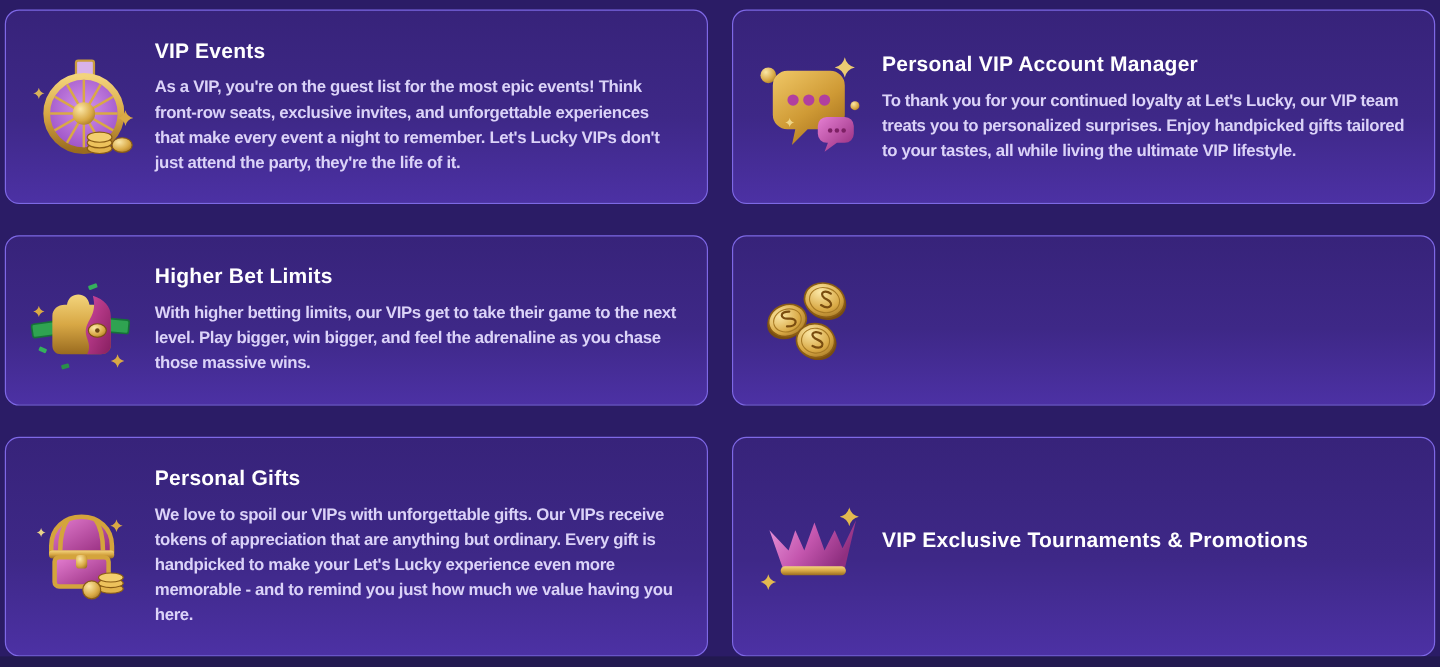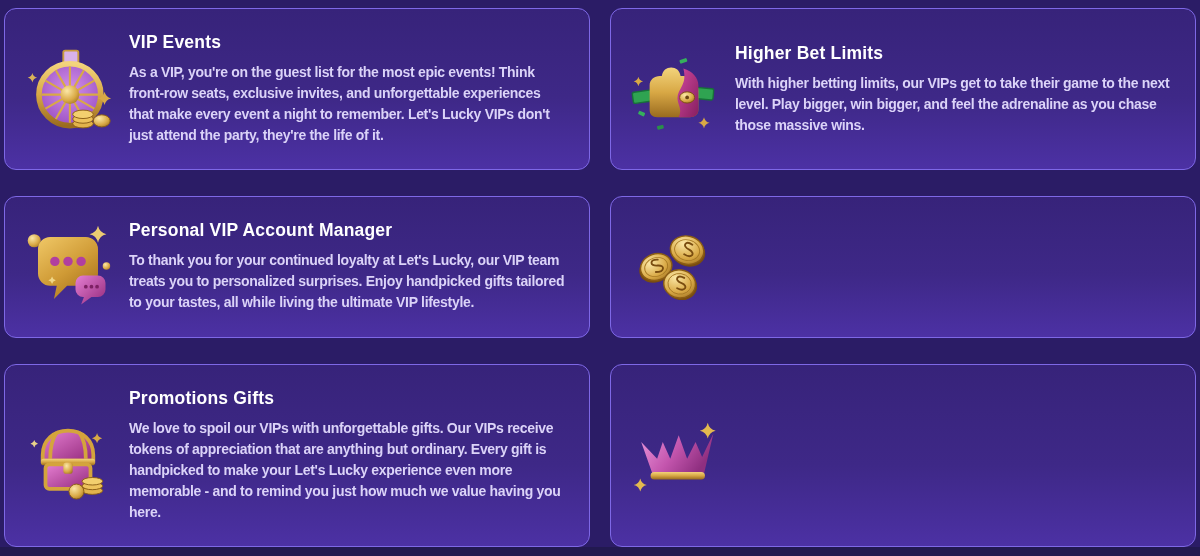--- a/index.html
+++ b/index.html
@@ -125,20 +125,43 @@
       </div>
     <div class="content">
       <h2 class="title">VIP Events</h2>
       <p class="desc">As a VIP, you're on the guest list for the most epic events! Think front-row seats, exclusive invites, and unforgettable experiences that make every event a night to remember. Let's Lucky VIPs don't just attend the party, they're the life of it.</p>
     </div>
   </section>
 
   <section class="card">
     <div class="icon">
         <svg viewBox="0 0 96 96">
+    <circle cx="12" cy="20" r="7" fill="url(#gGoldR)"></circle>
+    <use href="#star4" transform="translate(80,13) scale(0.9)" fill="#eccb72"></use>
+    <path d="M29,16 h38 a13,13 0 0 1 13,13 v26 a13,13 0 0 1 -13,13 H47 L33,82 36,68 h-7 a13,13 0 0 1 -13,-13 V29 a13,13 0 0 1 13,-13 z" fill="url(#gChat)"></path>
+    <circle cx="34" cy="42" r="5" fill="#b13f9f"></circle>
+          <circle cx="48" cy="42" r="5" fill="#b13f9f"></circle>
+          <circle cx="62" cy="42" r="5" fill="#b13f9f"></circle>
+    <use href="#star4" transform="translate(31,62) scale(0.4)" fill="#f0d788"></use>
+    <circle cx="89" cy="47" r="4" fill="url(#gGoldR)"></circle>
+    <path d="M64,57 h16 a8,8 0 0 1 8,8 v7 a8,8 0 0 1 -8,8 h-7 l-11,8 3,-8 h-1 a8,8 0 0 1 -8,-8 v-7 a8,8 0 0 1 8,-8 z" fill="url(#gPink)"></path>
+    <circle cx="67" cy="69" r="2" fill="#7d2064"></circle>
+          <circle cx="73" cy="69" r="2" fill="#7d2064"></circle>
+          <circle cx="79" cy="69" r="2" fill="#7d2064"></circle>
+  </svg>
+      </div>
+    <div class="content">
+      <h2 class="title">Personal VIP Account Manager</h2>
+      <p class="desc">To thank you for your continued loyalty at Let's Lucky, our VIP team treats you to personalized surprises. Enjoy handpicked gifts tailored to your tastes, all while living the ultimate VIP lifestyle.</p>
+    </div>
+  </section>
+
+  <section class="card">
+    <div class="icon">
+        <svg viewBox="0 0 96 96">
     <g transform="rotate(-8 16 56)">
             <rect x="4" y="50" width="24" height="12" rx="2" fill="#2fa351" stroke="#17703a" stroke-width="1.5"></rect>
           </g>
     <g transform="rotate(5 80 53)">
             <rect x="66" y="47" width="24" height="12" rx="2" fill="#2fa351" stroke="#17703a" stroke-width="1.5"></rect>
           </g>
     <path d="M22,44 c0,-6 5,-10 11,-10 h2 c1,-6 5,-9 10,-9 5,0 9,3 10,9 h3 c9,0 16,7 16,16 v20 c0,5 -4,8 -9,8 H30 c-5,0 -8,-3 -8,-8 z" fill="url(#gGold)"></path>
     <path d="M58,26 c10,3 16,10 16,18 v26 c0,5 -4,8 -9,8 h-12 c5,-9 -3,-15 -1,-23 2,-9 10,-13 6,-29 z" fill="url(#gMag)"></path>
     <ellipse cx="62" cy="57" rx="8" ry="6" fill="url(#gGoldR)" stroke="#7a4d10" stroke-width="1"></ellipse>
     <circle cx="62" cy="57" r="2" fill="#6b4512"></circle>
@@ -151,43 +174,20 @@
       </div>
     <div class="content">
       <h2 class="title">Higher Bet Limits</h2>
       <p class="desc">With higher betting limits, our VIPs get to take their game to the next level. Play bigger, win bigger, and feel the adrenaline as you chase those massive wins.</p>
     </div>
   </section>
 
   <section class="card">
     <div class="icon">
         <svg viewBox="0 0 96 96">
-    <circle cx="12" cy="20" r="7" fill="url(#gGoldR)"></circle>
-    <use href="#star4" transform="translate(80,13) scale(0.9)" fill="#eccb72"></use>
-    <path d="M29,16 h38 a13,13 0 0 1 13,13 v26 a13,13 0 0 1 -13,13 H47 L33,82 36,68 h-7 a13,13 0 0 1 -13,-13 V29 a13,13 0 0 1 13,-13 z" fill="url(#gChat)"></path>
-    <circle cx="34" cy="42" r="5" fill="#b13f9f"></circle>
-          <circle cx="48" cy="42" r="5" fill="#b13f9f"></circle>
-          <circle cx="62" cy="42" r="5" fill="#b13f9f"></circle>
-    <use href="#star4" transform="translate(31,62) scale(0.4)" fill="#f0d788"></use>
-    <circle cx="89" cy="47" r="4" fill="url(#gGoldR)"></circle>
-    <path d="M64,57 h16 a8,8 0 0 1 8,8 v7 a8,8 0 0 1 -8,8 h-7 l-11,8 3,-8 h-1 a8,8 0 0 1 -8,-8 v-7 a8,8 0 0 1 8,-8 z" fill="url(#gPink)"></path>
-    <circle cx="67" cy="69" r="2" fill="#7d2064"></circle>
-          <circle cx="73" cy="69" r="2" fill="#7d2064"></circle>
-          <circle cx="79" cy="69" r="2" fill="#7d2064"></circle>
-  </svg>
-      </div>
-    <div class="content">
-      <h2 class="title">Personal VIP Account Manager</h2>
-      <p class="desc">To thank you for your continued loyalty at Let's Lucky, our VIP team treats you to personalized surprises. Enjoy handpicked gifts tailored to your tastes, all while living the ultimate VIP lifestyle.</p>
-    </div>
-  </section>
-
-  <section class="card">
-    <div class="icon">
-        <svg viewBox="0 0 96 96">
     <g transform="translate(62,30) rotate(14)">
       <ellipse cx="2" cy="2" rx="18" ry="15" fill="#7a4d10"></ellipse>
       <ellipse rx="18" ry="15" fill="url(#gGoldR)" stroke="#8a5c14" stroke-width="1.5"></ellipse>
       <ellipse rx="13.5" ry="11" fill="none" stroke="#a87a24" stroke-width="1"></ellipse>
       <path d="M4,-7 c-8,-3 -11,4 -2,6 c8,2 5,9 -4,6" fill="none" stroke="#7a4d10" stroke-width="2" stroke-linecap="round"></path>
     </g>
     <g transform="translate(29,48) rotate(-18)">
       <ellipse cx="-2" cy="2" rx="17" ry="14" fill="#7a4d10"></ellipse>
       <ellipse rx="17" ry="14" fill="url(#gGoldR)" stroke="#8a5c14" stroke-width="1.5"></ellipse>
       <ellipse rx="12.5" ry="10" fill="none" stroke="#a87a24" stroke-width="1"></ellipse>
@@ -213,31 +213,32 @@
     <rect x="19" y="52" width="58" height="7" rx="3" fill="url(#gGold)"></rect>
     <rect x="24" y="58" width="48" height="26" rx="4" fill="url(#gPink)" stroke="#d4a43c" stroke-width="4"></rect>
     <rect x="43" y="56" width="10" height="12" rx="3" fill="url(#gGoldR)"></rect>
     <ellipse cx="74" cy="86" rx="11" ry="4" fill="#e2b34c" stroke="#8a5c14"></ellipse>
     <ellipse cx="74" cy="81" rx="11" ry="4" fill="#edc25c" stroke="#8a5c14"></ellipse>
     <ellipse cx="74" cy="76" rx="11" ry="4" fill="#f3cf6e" stroke="#8a5c14"></ellipse>
     <circle cx="57" cy="87" r="8" fill="url(#gGoldR)" stroke="#8a5c14"></circle>
   </svg>
       </div>
     <div class="content">
-      <h2 class="title">Promotions Gifts</h2>
+      <h2 class="title">Personal Gifts</h2>
       <p class="desc">We love to spoil our VIPs with unforgettable gifts. Our VIPs receive tokens of appreciation that are anything but ordinary. Every gift is handpicked to make your Let's Lucky experience even more memorable - and to remind you just how much we value having you here.</p>
     </div>
   </section>
 
   <section class="card">
     <div class="icon">
         <svg viewBox="0 0 96 96">
     <use href="#star4" transform="translate(84,22) scale(0.85)" fill="#e3b94f"></use>
     <use href="#star4" transform="translate(12,80) scale(0.7)" fill="#e3b94f"></use>
     <polygon points="25,68 13,34 30,52 36,34 44,52 53,27 62,52 71,34 78,50 90,25 80,68" fill="url(#gCrown)"></polygon>
     <rect x="23" y="66" width="58" height="8" rx="4" fill="url(#gGold)"></rect>
   </svg>
       </div>
     <div class="content">
+      <h2 class="title">VIP Exclusive Tournaments &amp; Promotions</h2>
     </div>
   </section>
 </main>
 <div class="bottom-strip"></div>
 
 </body></html>

